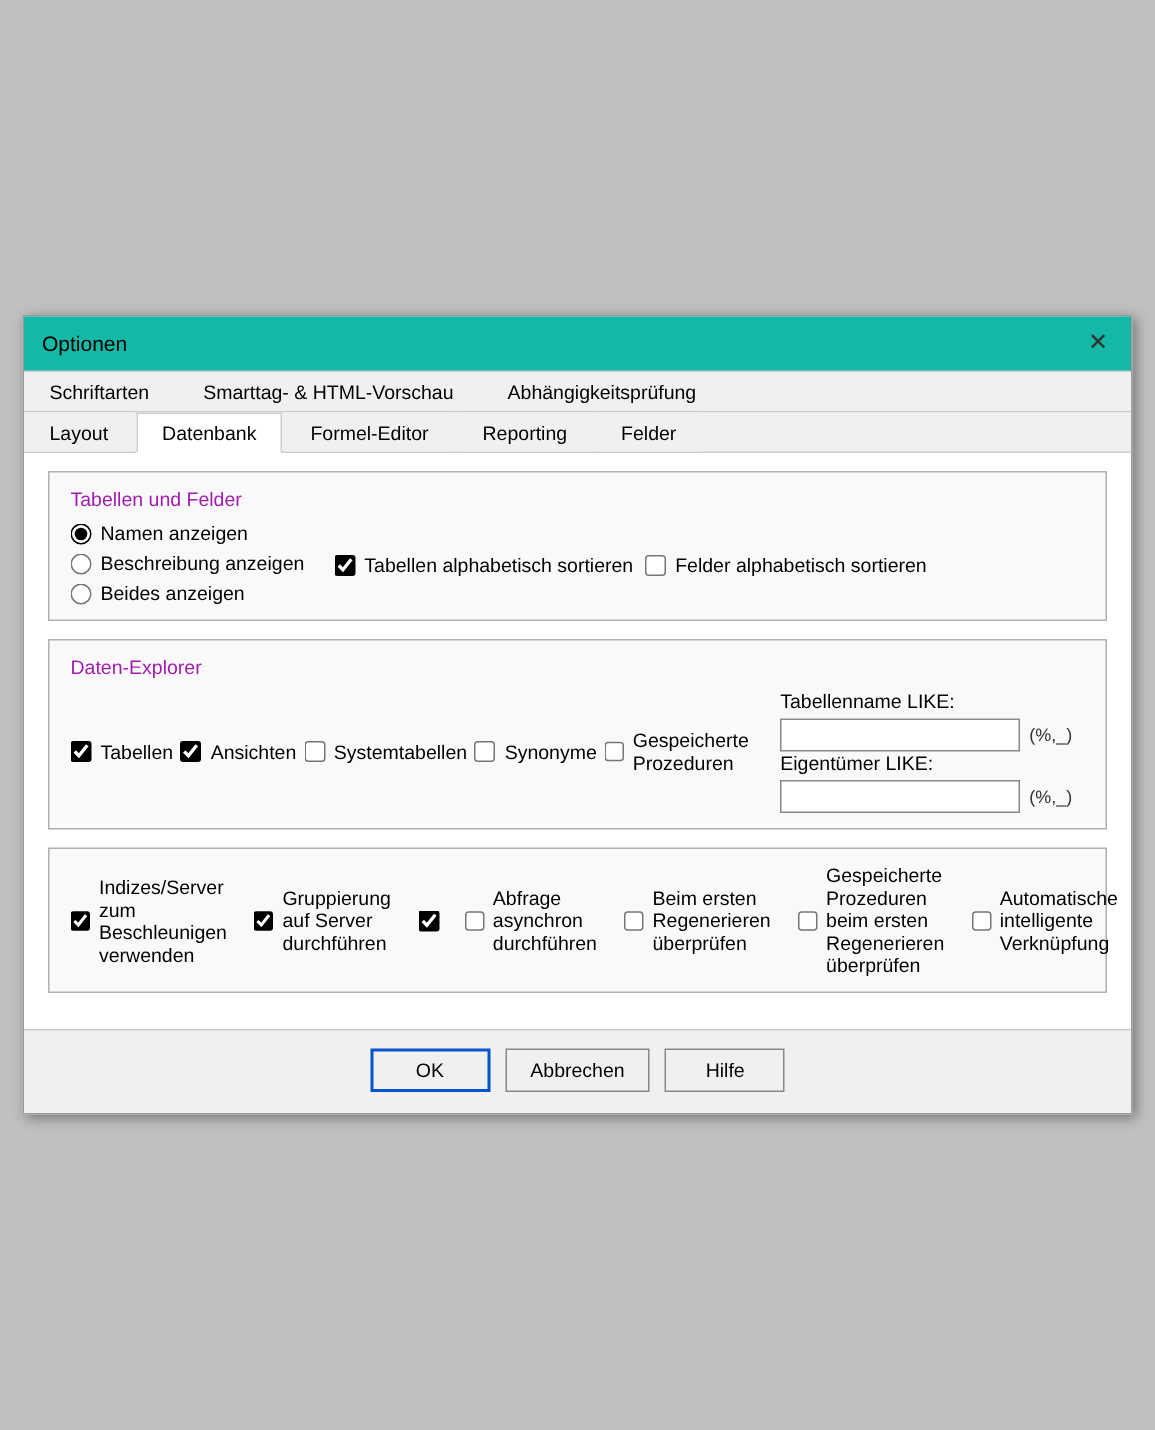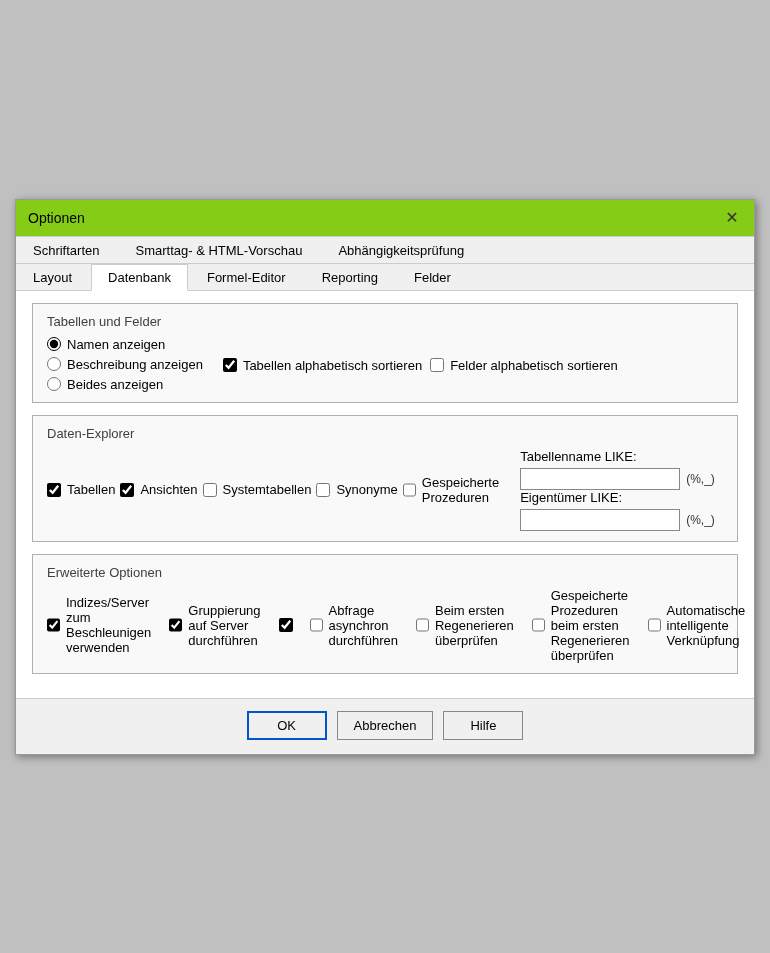--- a/index.html
+++ b/index.html
@@ -12,21 +12,21 @@
       font-family: 'Segoe UI', Tahoma, Geneva, Verdana, sans-serif;
       font-size: 13px;
     }
     .dialog {
       background: #f0f0f0;
       border: 1px solid #999;
       width: 740px;
       box-shadow: 2px 2px 8px rgba(0,0,0,0.4);
     }
     .title-bar {
-      background: #84cc16;
+      background: #14b8a6;
       display: flex;
       align-items: center;
       justify-content: space-between;
       padding: 8px 12px;
       border-bottom: 1px solid #ccc;
     }
     .title-bar-title {
       font-size: 14px;
       font-weight: normal;
       color: #000;
@@ -77,21 +77,21 @@
     .section {
       border: 1px solid #b0b0b0;
       margin-bottom: 12px;
       padding: 10px 14px;
       background: #f9f9f9;
     }
     .section-title {
       font-size: 13px;
       font-weight: normal;
       margin-bottom: 8px;
-      color: #404040;
+      color: #a21caf;
     }
 
     .radio-group { display: flex; flex-direction: column; gap: 5px; }
     .radio-item, .checkbox-item {
       display: flex;
       align-items: center;
       gap: 6px;
       font-size: 13px;
       cursor: pointer;
     }
@@ -277,21 +277,20 @@
             <div class="like-input-row">
               <input type="text" class="like-input" value="" style="">
               <span class="like-hint">(%,_)</span>
             </div>
           </div>
         </div>
       </div>
     </div>
 
     <div class="section">
-      <div class="section-title">Erweiterte Optionen</div>
       <div class="erweiterte-inner">
         <label class="checkbox-item">
           <input type="checkbox" checked="" style="">
           <span>Indizes/Server zum Beschleunigen verwenden</span>
         </label>
         <label class="checkbox-item">
           <input type="checkbox" checked="" style="">
           <span>Gruppierung auf Server durchführen</span>
         </label>
         <label class="checkbox-item">

